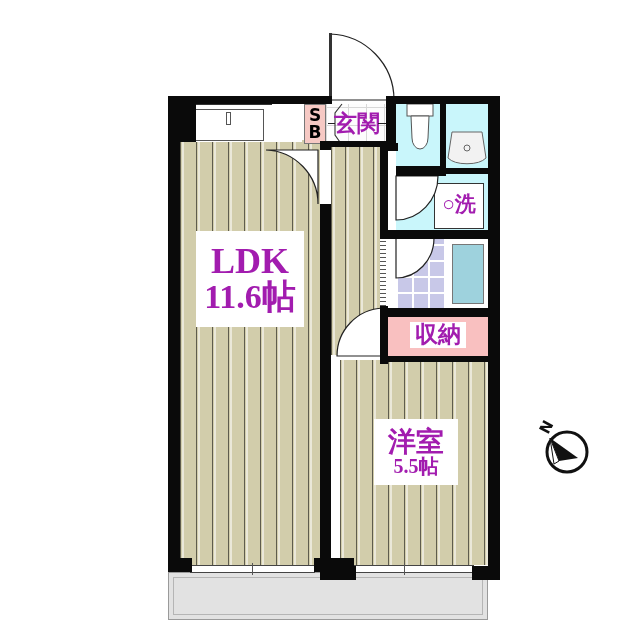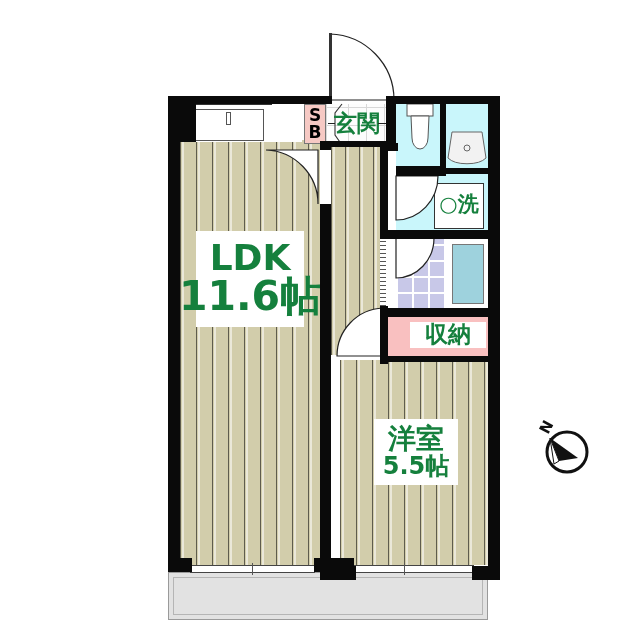--- a/index.html
+++ b/index.html
@@ -39,28 +39,28 @@
   .floor-bath{
     background-color:#c8c8e8;
     background-image:
       repeating-linear-gradient(0deg, #ffffff 0 2px, transparent 2px 16px),
       repeating-linear-gradient(90deg, #ffffff 0 2px, transparent 2px 16px);
   }
   .veranda{background:#e2e2e2;border:1px solid #9a9a9a;}
 
   
   .label{
-    position:absolute;background:#ffffff;color:#15803d;
+    position:absolute;background:#ffffff;color:#a21caf;
     display:flex;flex-direction:column;align-items:center;justify-content:center;
-    line-height:1.02;font-weight:bold;letter-spacing:0px;white-space:nowrap;
+    line-height:1.02;font-weight:bold;letter-spacing:0px;white-space:nowrap;font-family:Liberation Serif, serif;
   }
   .lab-ldk{font-size:36px;}
-  .lab-ldk .l2{font-size:41px;}
+  .lab-ldk .l2{font-size:34px;}
   .lab-room{font-size:28px;}
-  .lab-room .l2{font-size:24px;}
+  .lab-room .l2{font-size:20px;}
   .lab-sm{font-size:21px;font-weight:bold;}
   .lab-md{font-size:23px;font-weight:bold;}
   .lab-vr{font-size:23px;font-weight:bold;letter-spacing:1px;}
   .lab-sb{
     font-size:17px;font-weight:bold;line-height:0.98;
     display:flex;flex-direction:column;align-items:center;justify-content:center;
   }
 
   .outline{border:1px solid #555;}
   svg{display:block;overflow:visible;}
@@ -151,21 +151,21 @@
 
   <div class="ab floor-bath" style="left:396px;top:238px;width:50px;height:72px;"></div>
   <div class="ab" style="left:446px;top:238px;width:44px;height:72px;background:#ffffff;"></div>
   <div class="ab" style="left:452px;top:244px;width:32px;height:60px;background:#9ed2dd;border:1px solid #777;"></div>
 
   <svg class="ab" style="left:396px;top:238px;width:38px;height:40px;" viewBox="0 0 38 40">
     <path d="M0 0 L38 0 A38 40 0 0 1 0 40 Z" fill="#ffffff" stroke="#222" stroke-width="1.2"></path>
   </svg>
 
   <div class="ab floor-pink" style="left:386px;top:315px;width:104px;height:44px;"></div>
-  <div class="label lab-md" style="left:410px;top:322px;width:76px;height:26px;">
+  <div class="label lab-md" style="left:410px;top:322px;width:56px;height:26px;">
     <span>収納</span>
   </div>
 
   <div class="ab floor-wood" style="left:340px;top:360px;width:148px;height:205px;"></div>
 
   <div class="label lab-room" style="left:374px;top:419px;width:84px;height:66px;">
     <span class="l1">洋室</span>
     <span class="l2">5.5帖</span>
   </div>
 

